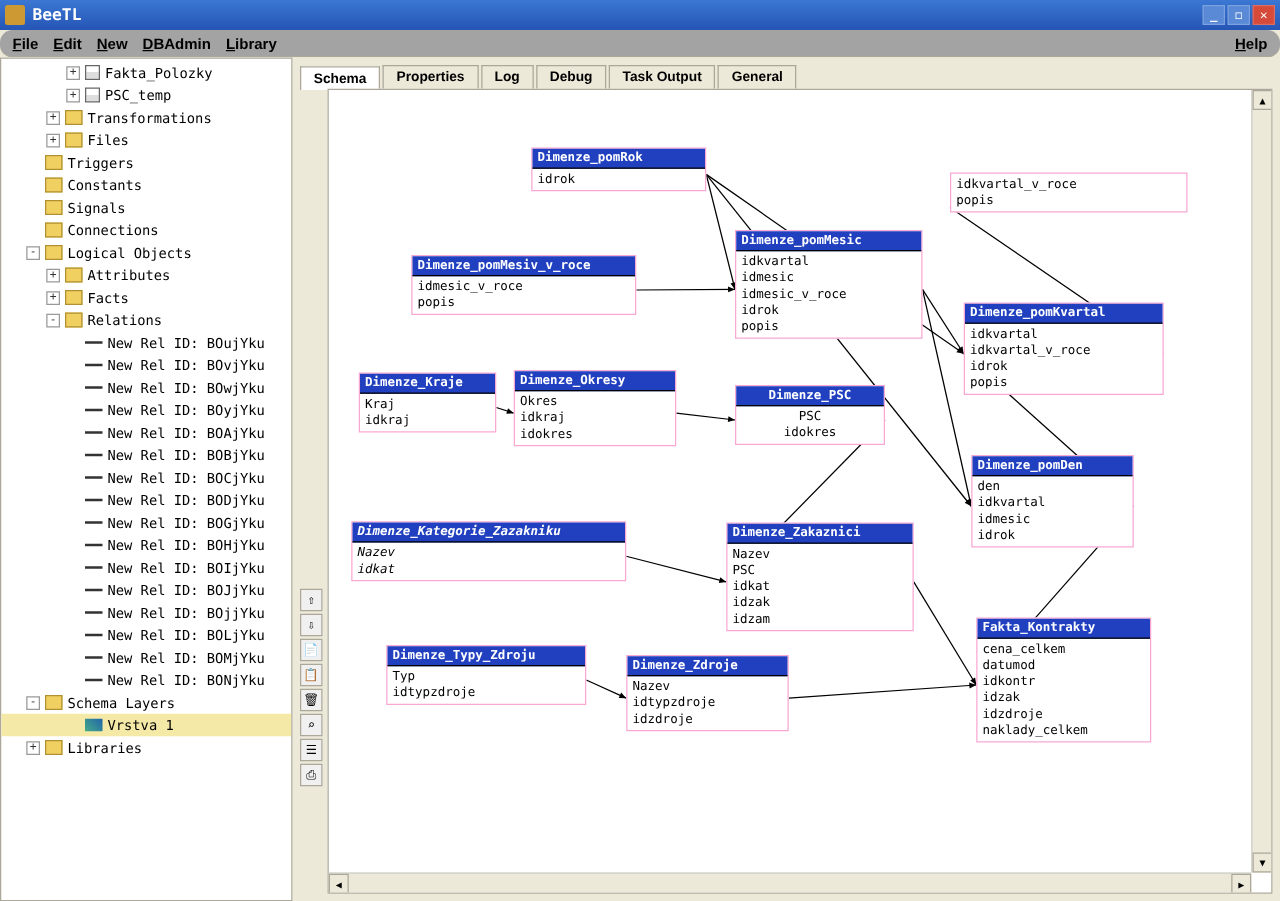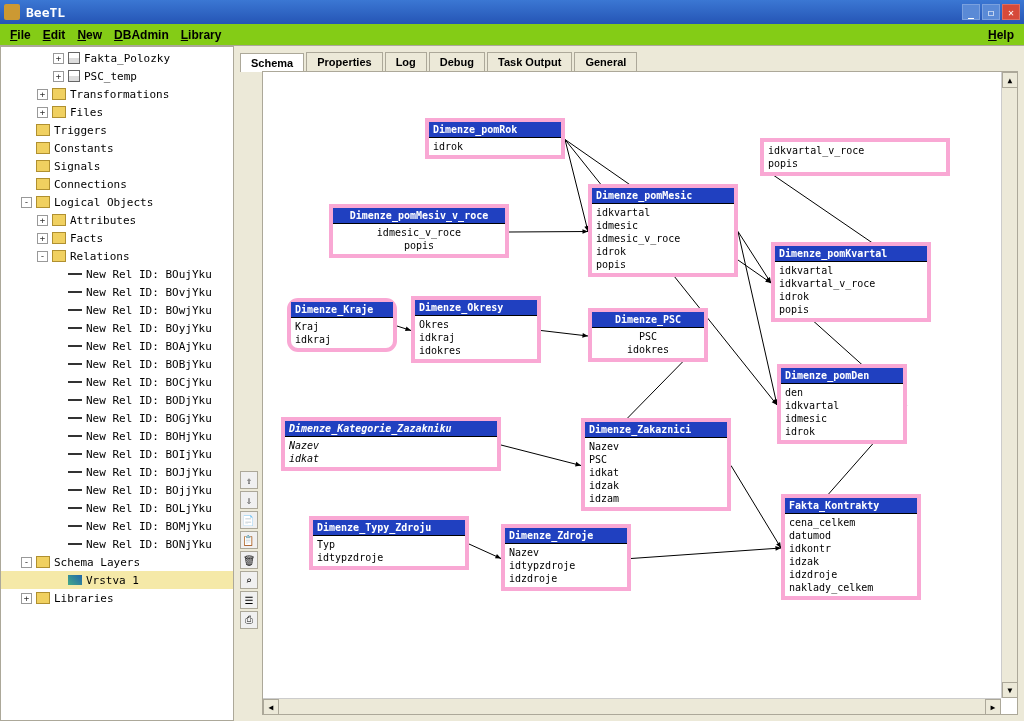--- a/index.html
+++ b/index.html
@@ -2,21 +2,21 @@
 <html><head>
 <meta charset="utf-8">
 <style>
 * { box-sizing: border-box; margin: 0; padding: 0; }
 body { font-family: "Lucida Console", Monaco, monospace; font-size: 11px; background: #ece9d8; overflow: hidden; width: 1024px; height: 721px; }
 .titlebar { background: linear-gradient(to bottom, #3b77d3, #2555b5); color: #fff; height: 24px; display: flex; align-items: center; padding: 0 4px; font-weight: bold; font-size: 13px; }
 .titlebar .icon { width: 16px; height: 16px; background: #c93; margin-right: 6px; border-radius: 2px; }
 .titlebar .title { flex: 1; }
 .titlebar .winbtn { width: 18px; height: 16px; margin-left: 2px; background: #5a8ad6; border: 1px solid #fff3; display: flex; align-items: center; justify-content: center; font-size: 10px; cursor: pointer; }
 .titlebar .winbtn.close { background: #d64a3a; }
-.menubar { background: #84cc16; height: 22px; display: flex; align-items: center; padding: 0 4px; border-bottom: 1px solid #aca899; }
+.menubar { background: #a3a3a3; height: 22px; display: flex; align-items: center; padding: 0 4px; border-bottom: 1px solid #aca899; border-radius: 10px; }
 .menubar .menuitem { padding: 2px 6px; cursor: pointer; font-size: 12px; font-family: Tahoma, sans-serif; font-weight: bold; }
 .menubar .menuitem:first-letter { text-decoration: underline; }
 .menubar .spacer { flex: 1; }
 .main { display: flex; height: calc(721px - 24px - 22px); }
 .sidebar { width: 234px; background: #fff; border: 1px solid #aca899; overflow: hidden; position: relative; }
 .tree { padding: 2px 0; font-size: 11px; }
 .tree-row { display: flex; align-items: center; height: 18px; white-space: nowrap; cursor: pointer; padding-left: 4px; }
 .tree-row.selected { background: #f5e9a8; }
 .expander { width: 11px; height: 11px; border: 1px solid #999; display: inline-flex; align-items: center; justify-content: center; font-size: 9px; line-height: 1; margin-right: 4px; background: #fff; color: #333; flex-shrink: 0; }
 .expander.none { border: none; background: transparent; }
@@ -28,21 +28,21 @@
 .indent { display: inline-block; flex-shrink: 0; }
 .content { flex: 1; display: flex; flex-direction: column; background: #ece9d8; }
 .tabs { display: flex; padding: 6px 6px 0 6px; }
 .tab { padding: 3px 10px; border: 1px solid #aca899; background: #ece9d8; border-bottom: none; margin-right: 2px; cursor: pointer; font-size: 11px; font-family: Tahoma, sans-serif; font-weight: bold; }
 .tab.active { background: #fff; position: relative; top: 1px; }
 .canvas-wrap { flex: 1; display: flex; margin: 0 6px 6px 6px; position: relative; }
 .toolbar-vert { width: 22px; display: flex; flex-direction: column; padding-top: 400px; gap: 2px; }
 .tbtn { width: 18px; height: 18px; border: 1px solid #aca899; background: #f0f0f0; display: flex; align-items: center; justify-content: center; font-size: 10px; cursor: pointer; }
 .canvas { flex: 1; background: #fff; border: 1px solid #aca899; position: relative; overflow: hidden; }
 .dotgrid { position: absolute; inset: 6px; background-image: radial-gradient(#999 0.5px, transparent 0.5px); background-size: 8px 8px; }
-.entity { position: absolute; background: #fff; border: 4px solid #f9a8d4; font-size: 10px; }
+.entity { position: absolute; background: #fff; border: 1px solid #f9a8d4; font-size: 10px; }
 .entity .ehdr { background: #2040c0; color: #fff; font-weight: bold; padding: 2px 4px; white-space: nowrap; border-bottom: 1px solid #000; }
 .entity .ebody { padding: 2px 4px; }
 .entity .efield { white-space: nowrap; line-height: 13px; }
 svg.connections { position: absolute; inset: 0; width: 100%; height: 100%; pointer-events: none; }
 .scrollbar-v { position: absolute; right: 0; top: 0; bottom: 16px; width: 16px; background: #ece9d8; border-left: 1px solid #ccc; }
 .scrollbar-h { position: absolute; left: 0; right: 16px; bottom: 0; height: 16px; background: #ece9d8; border-top: 1px solid #ccc; }
 .scrollbar-v .arrow, .scrollbar-h .arrow { position: absolute; width: 16px; height: 16px; background: #ece9d8; border: 1px solid #aca899; display:flex; align-items:center; justify-content:center; font-size:8px; }
 </style>
 </head>
 <body>
@@ -318,21 +318,21 @@
               <div class="ebody">
                 <div class="efield">idrok</div>
               </div>
             </div>
             <div class="entity" style="left: 497px; top: 66px; width: 190px;">
               <div class="ebody">
                 <div class="efield">idkvartal_v_roce</div>
                 <div class="efield">popis</div>
               </div>
             </div>
-            <div class="entity" style="left: 66px; top: 132px; width: 180px; text-align: center;">
+            <div class="entity" style="left: 66px; top: 132px; width: 180px;">
               <div class="ehdr">Dimenze_pomMesiv_v_roce</div>
               <div class="ebody">
                 <div class="efield">idmesic_v_roce</div>
                 <div class="efield">popis</div>
               </div>
             </div>
             <div class="entity" style="left: 325px; top: 112px; width: 150px;">
               <div class="ehdr">Dimenze_pomMesic</div>
               <div class="ebody">
                 <div class="efield">idkvartal</div>
@@ -344,21 +344,21 @@
             </div>
             <div class="entity" style="left: 508px; top: 170px; width: 160px;">
               <div class="ehdr">Dimenze_pomKvartal</div>
               <div class="ebody">
                 <div class="efield">idkvartal</div>
                 <div class="efield">idkvartal_v_roce</div>
                 <div class="efield">idrok</div>
                 <div class="efield">popis</div>
               </div>
             </div>
-            <div class="entity" style="left: 24px; top: 226px; width: 110px; border-radius: 11px;">
+            <div class="entity" style="left: 24px; top: 226px; width: 110px;">
               <div class="ehdr">Dimenze_Kraje</div>
               <div class="ebody">
                 <div class="efield">Kraj</div>
                 <div class="efield">idkraj</div>
               </div>
             </div>
             <div class="entity" style="left: 148px; top: 224px; width: 130px;">
               <div class="ehdr">Dimenze_Okresy</div>
               <div class="ebody">
                 <div class="efield">Okres</div>

